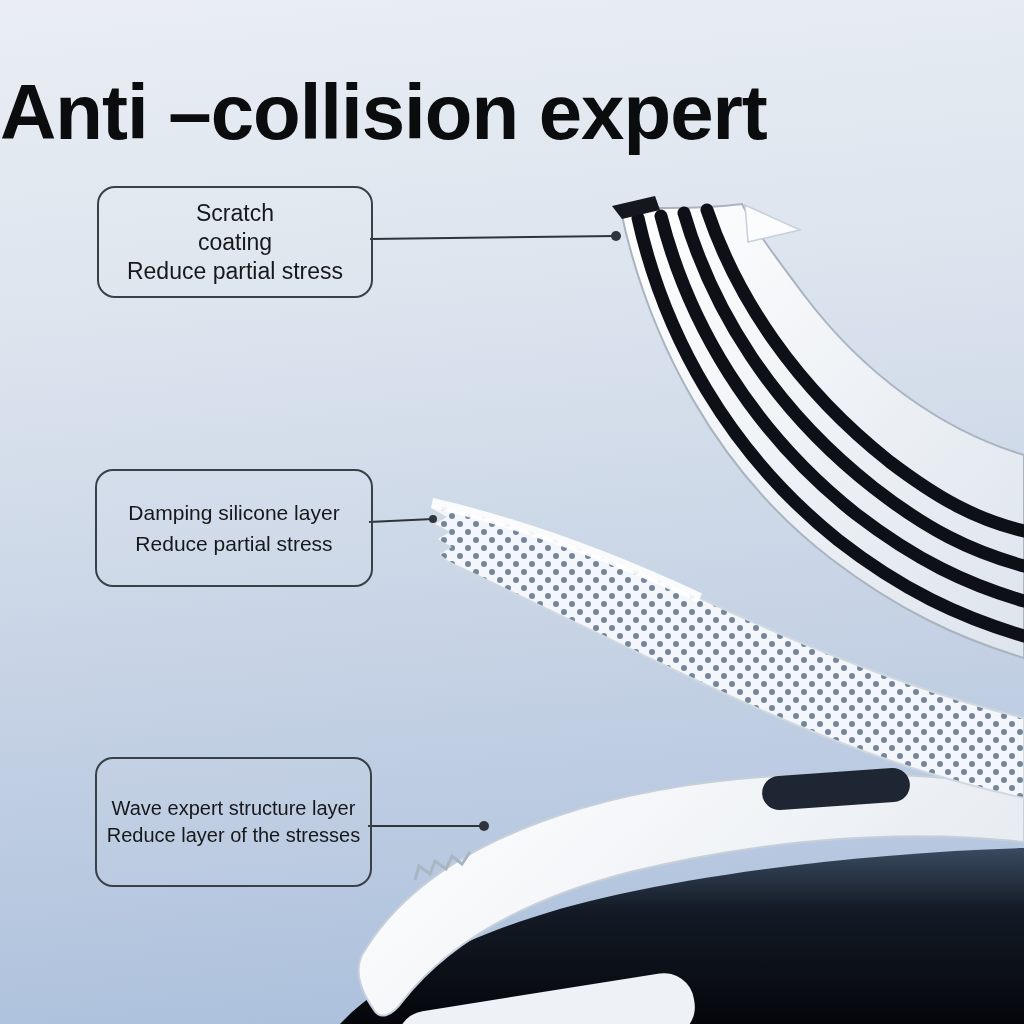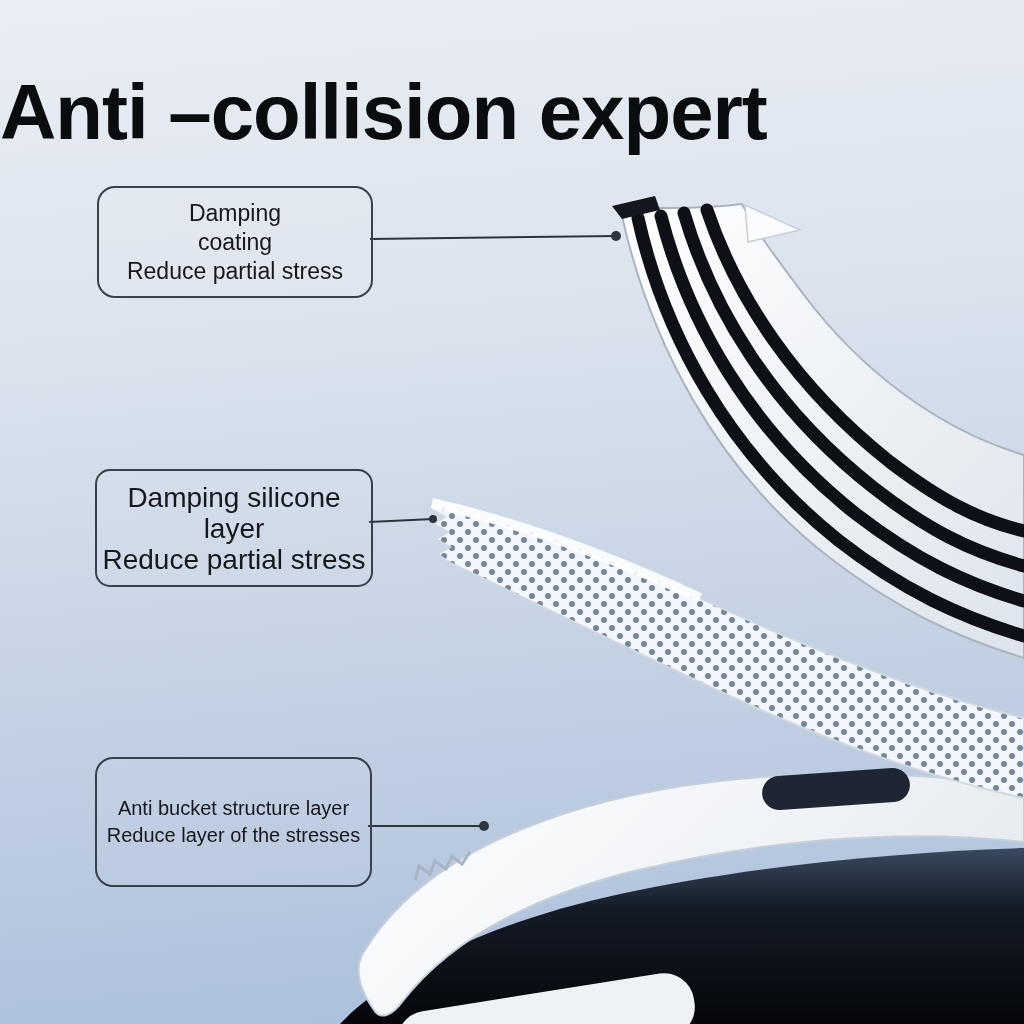--- a/index.html
+++ b/index.html
@@ -20,21 +20,21 @@
   }
   .callout{
     position:absolute;
     border:2px solid #3a4048;
     border-radius:18px;
     background:rgba(255,255,255,0.05);
     display:flex;flex-direction:column;justify-content:center;align-items:center;
     text-align:center;color:#16181b;
   }
   .callout-1{left:97px;top:186px;width:272px;height:108px;font-size:23px;line-height:29px;}
-  .callout-2{left:95px;top:469px;width:274px;height:114px;font-size:28px;line-height:31px;border-radius:15px;}
+  .callout-2{left:95px;top:469px;width:274px;height:114px;font-size:21px;line-height:31px;}
   .callout-3{left:95px;top:757px;width:273px;height:126px;font-size:20px;line-height:27px;}
 </style>
 </head>
 <body>
 
 <div class="canvas">
 
   <svg class="illustration" viewBox="0 0 1024 1024" width="1024" height="1024" xmlns="http://www.w3.org/2000/svg">
     <defs>
       <linearGradient id="gBand" x1="0" y1="0" x2="1" y2="1">
@@ -92,28 +92,28 @@
       <line x1="369" y1="522" x2="433" y2="519"></line>
       <circle cx="433" cy="519" r="4" fill="#2e343b" stroke="none"></circle>
       <line x1="368" y1="826" x2="484" y2="826"></line>
       <circle cx="484" cy="826" r="5" fill="#2e343b" stroke="none"></circle>
     </g>
   </svg>
 
   <h1 class="title">Anti –collision expert</h1>
 
   <div class="callout callout-1">
-    <div>Damping</div>
+    <div>Scratch</div>
     <div>coating</div>
     <div>Reduce partial stress</div>
   </div>
 
   <div class="callout callout-2">
     <div>Damping silicone layer</div>
     <div>Reduce partial stress</div>
   </div>
 
   <div class="callout callout-3">
-    <div>Anti bucket structure layer</div>
+    <div>Wave expert structure layer</div>
     <div>Reduce layer of the stresses</div>
   </div>
 
 </div>
 
 </body></html>

